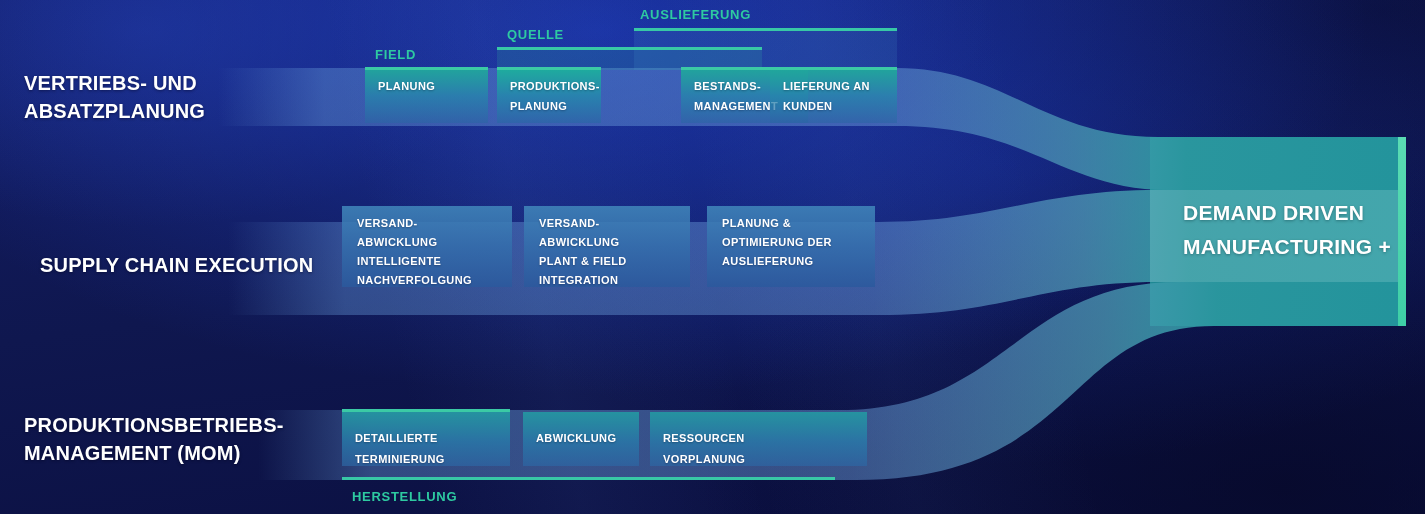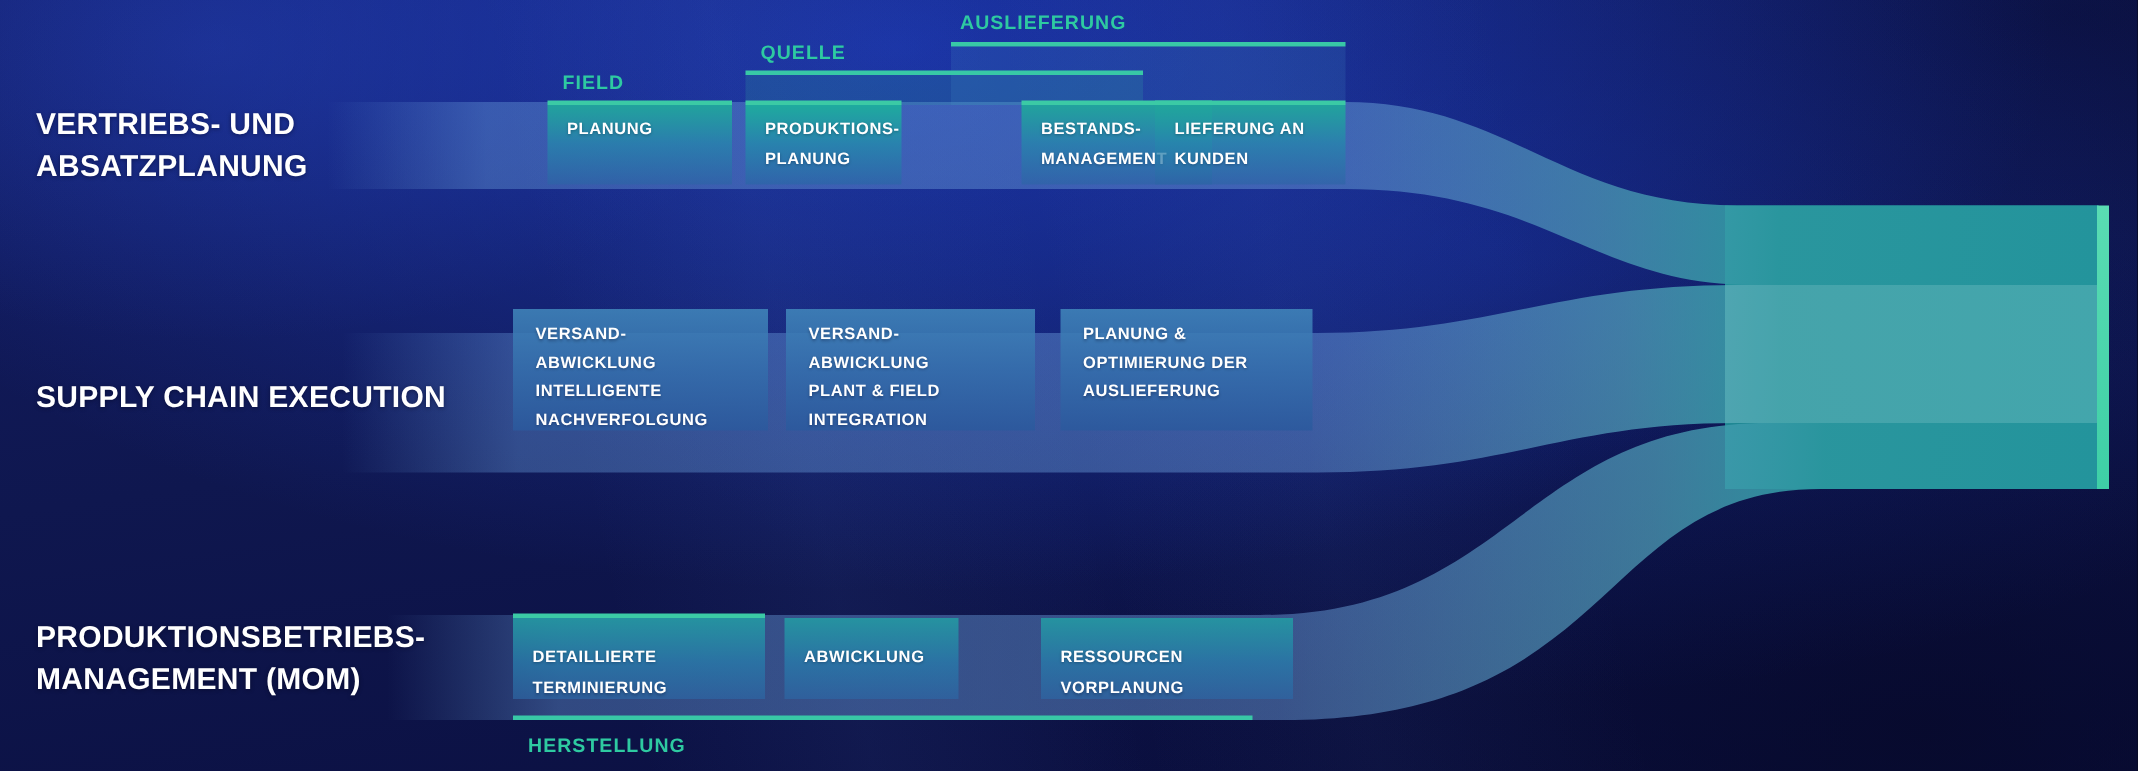--- a/index.html
+++ b/index.html
@@ -19,21 +19,21 @@
     background:linear-gradient(78deg, rgba(90,130,220,0) 28%, rgba(90,130,220,0.07) 38%,
                rgba(90,130,220,0) 50%, rgba(90,130,220,0.05) 60%, rgba(90,130,220,0) 72%);
   }
   svg.flows{position:absolute;left:0;top:0;width:1425px;height:514px;}
 
   .abs{position:absolute;}
   .section-label{color:#fff;font-weight:bold;font-size:20px;line-height:28px;
     letter-spacing:0.2px;white-space:nowrap;text-shadow:0 1px 3px rgba(0,0,25,0.45);}
   .section-label span{display:block;}
   #lbl-row1{left:24px;top:69px;}
-  #lbl-row2{left:24px;top:251px;}
+  #lbl-row2{left:40px;top:251px;}
   #lbl-row3{left:24px;top:411px;}
 
   .bracket-label{color:#2ecaa1;font-weight:bold;font-size:13px;line-height:16px;
     letter-spacing:0.7px;white-space:nowrap;}
   #plan-label{left:375px;top:47px;}
   #quelle-label{left:507px;top:27px;text-align:center;}
   #auslieferung-label{left:640px;top:7px;}
   #herstellung-label{left:352px;top:489px;text-align:right;}
 
   .bline{background:#38c8a6;height:3px;}
@@ -55,21 +55,21 @@
   #b14{left:770px;width:127px;}
   .r2{top:206px;height:81px;padding:8px 12px 0 15px;line-height:19px;
     background:linear-gradient(180deg, rgba(64,133,186,0.88) 0%, rgba(52,110,172,0.86) 50%, rgba(43,89,157,0.85) 100%);}
   #b21{left:342px;width:170px;}
   #b22{left:524px;width:166px;}
   #b23{left:707px;width:168px;}
   .r3{top:412px;height:54px;padding:16px 10px 0 13px;line-height:21px;
     background:linear-gradient(180deg, rgba(36,152,162,0.92) 0%, rgba(40,122,170,0.80) 55%, rgba(45,102,164,0.70) 100%);}
   #b31{left:342px;width:168px;box-shadow:0 -3px 0 #3bcaa5;}
   #b32{left:523px;width:116px;}
-  #b33{left:650px;width:168px;margin-left:44px;}
+  #b33{left:650px;width:217px;}
 
   #node-label{left:1183px;top:196px;color:#fff;font-weight:bold;font-size:21px;
     line-height:34px;letter-spacing:0.3px;white-space:nowrap;
     text-shadow:0 1px 3px rgba(0,30,35,0.35);}
   #node-label span{display:block;}
 </style>
 </head>
 <body>
 
 <div class="stage">
@@ -188,14 +188,18 @@
     <span class="ln">TERMINIERUNG</span>
   </div>
   <div class="abs box r3" id="b32">
     <span class="ln">ABWICKLUNG</span>
   </div>
   <div class="abs box r3" id="b33">
     <span class="ln">RESSOURCEN</span>
     <span class="ln">VORPLANUNG</span>
   </div>
 
+  <div class="abs" id="node-label">
+    <span>DEMAND DRIVEN</span>
+    <span>MANUFACTURING +</span>
+  </div>
 
 </div>
 
 </body></html>

